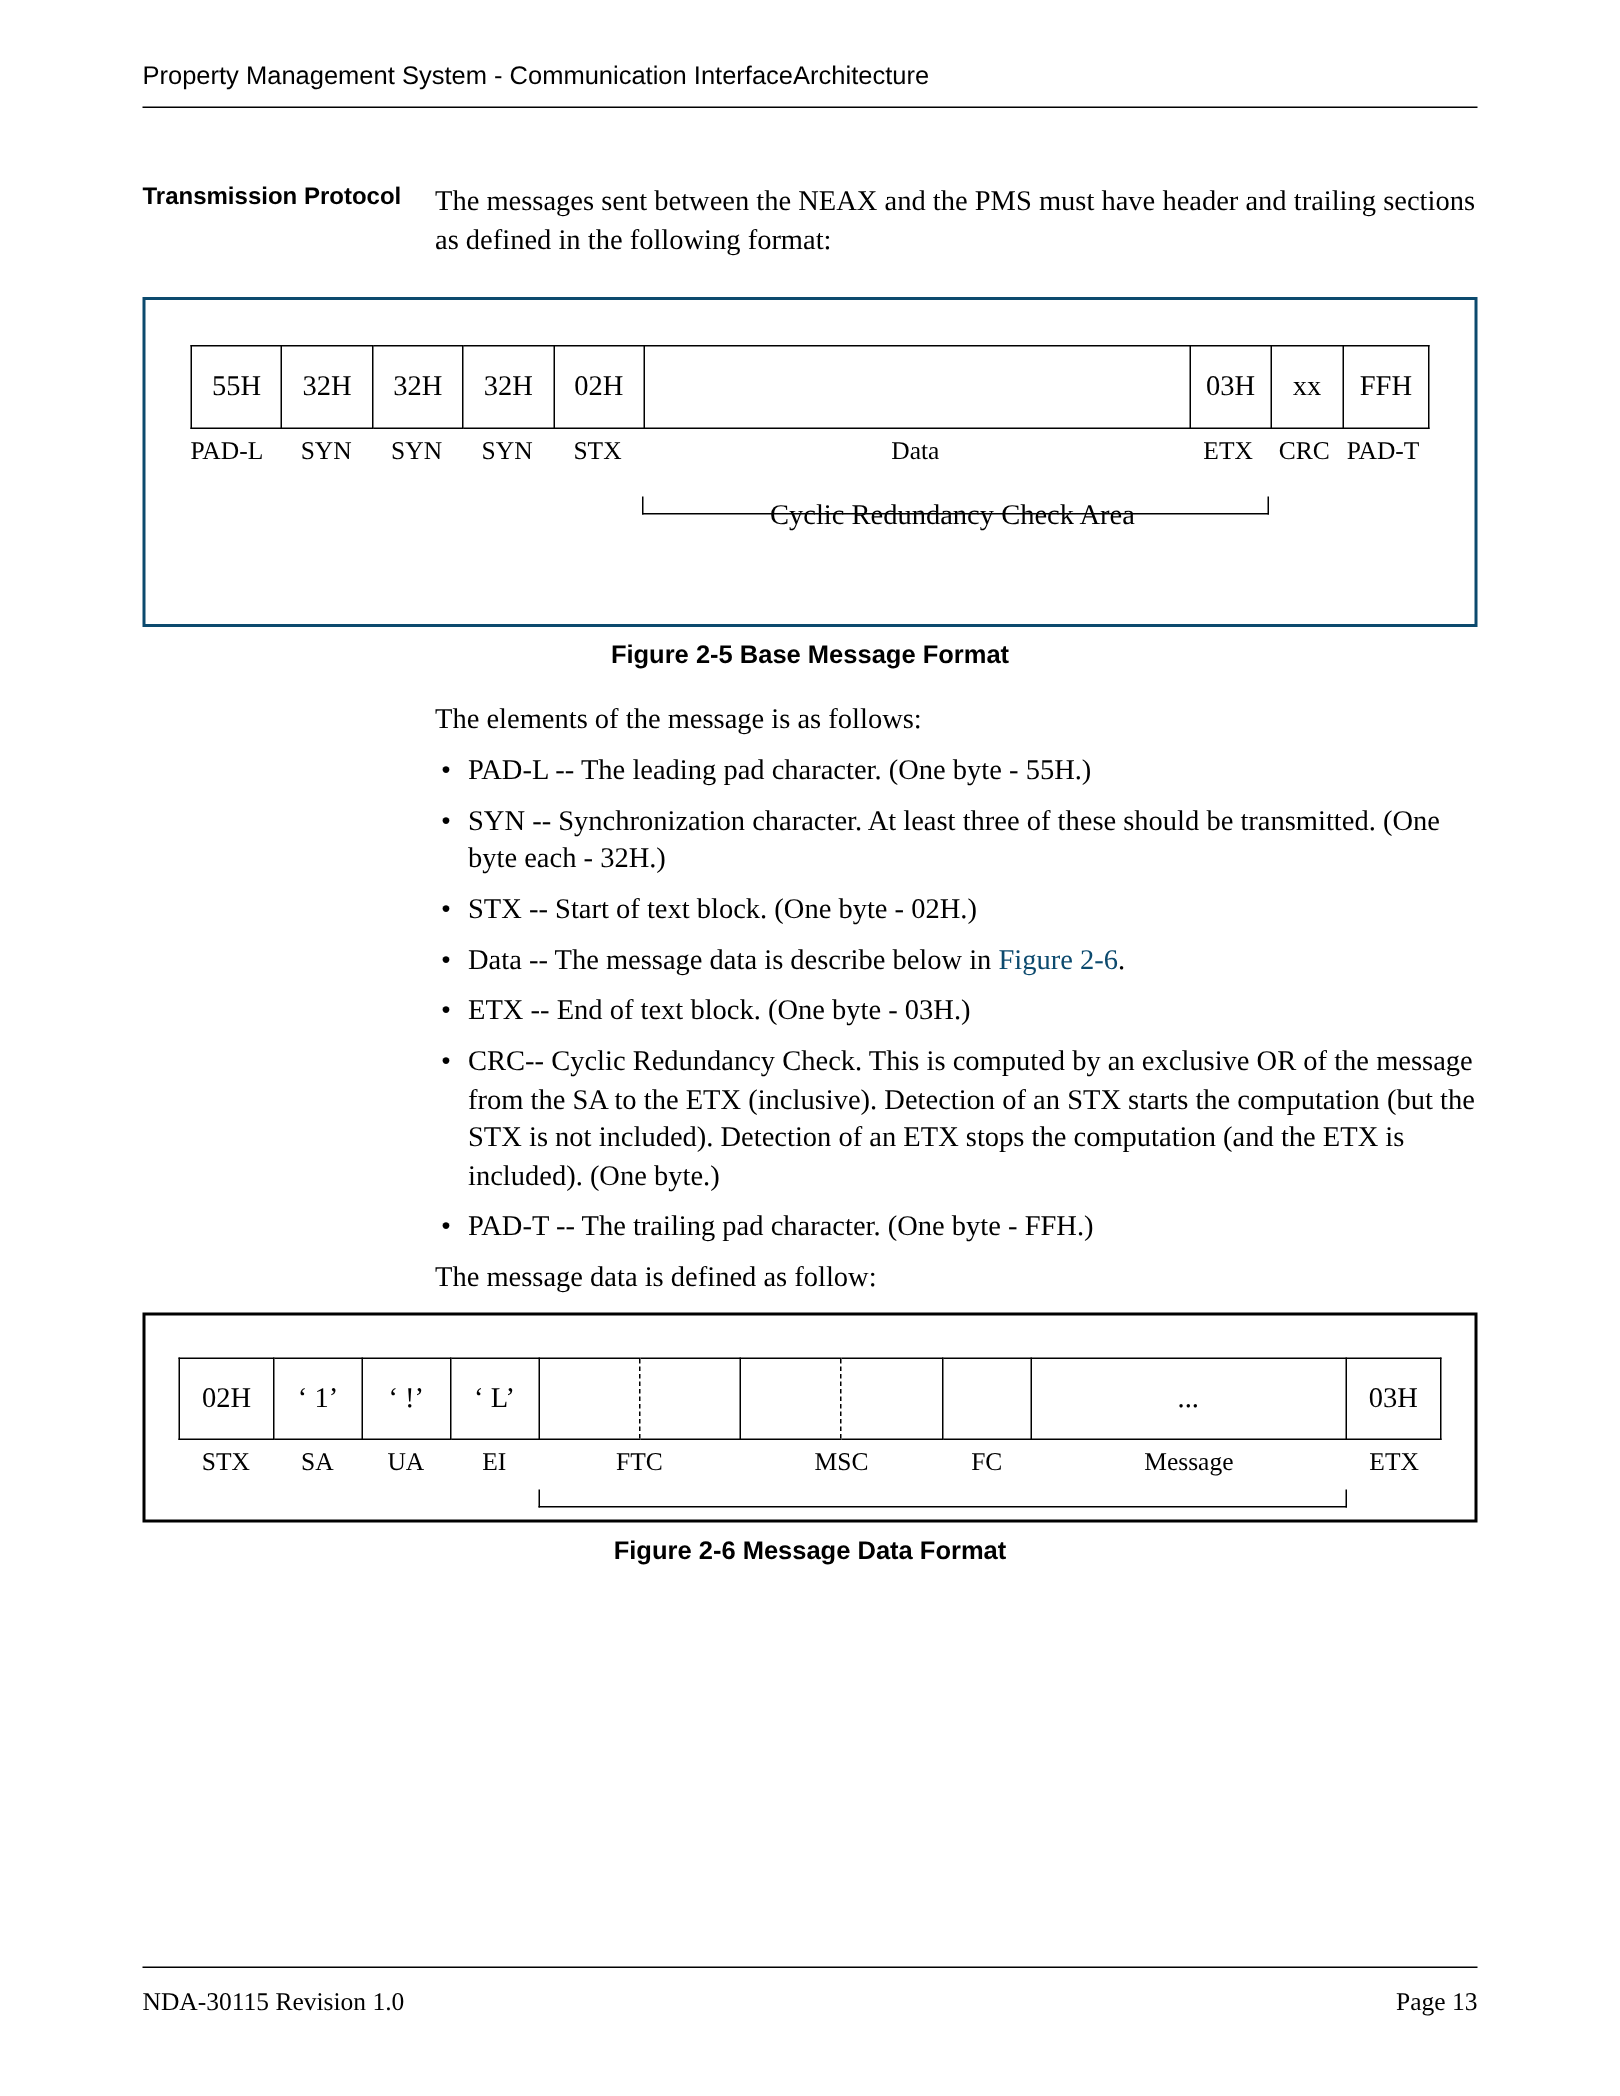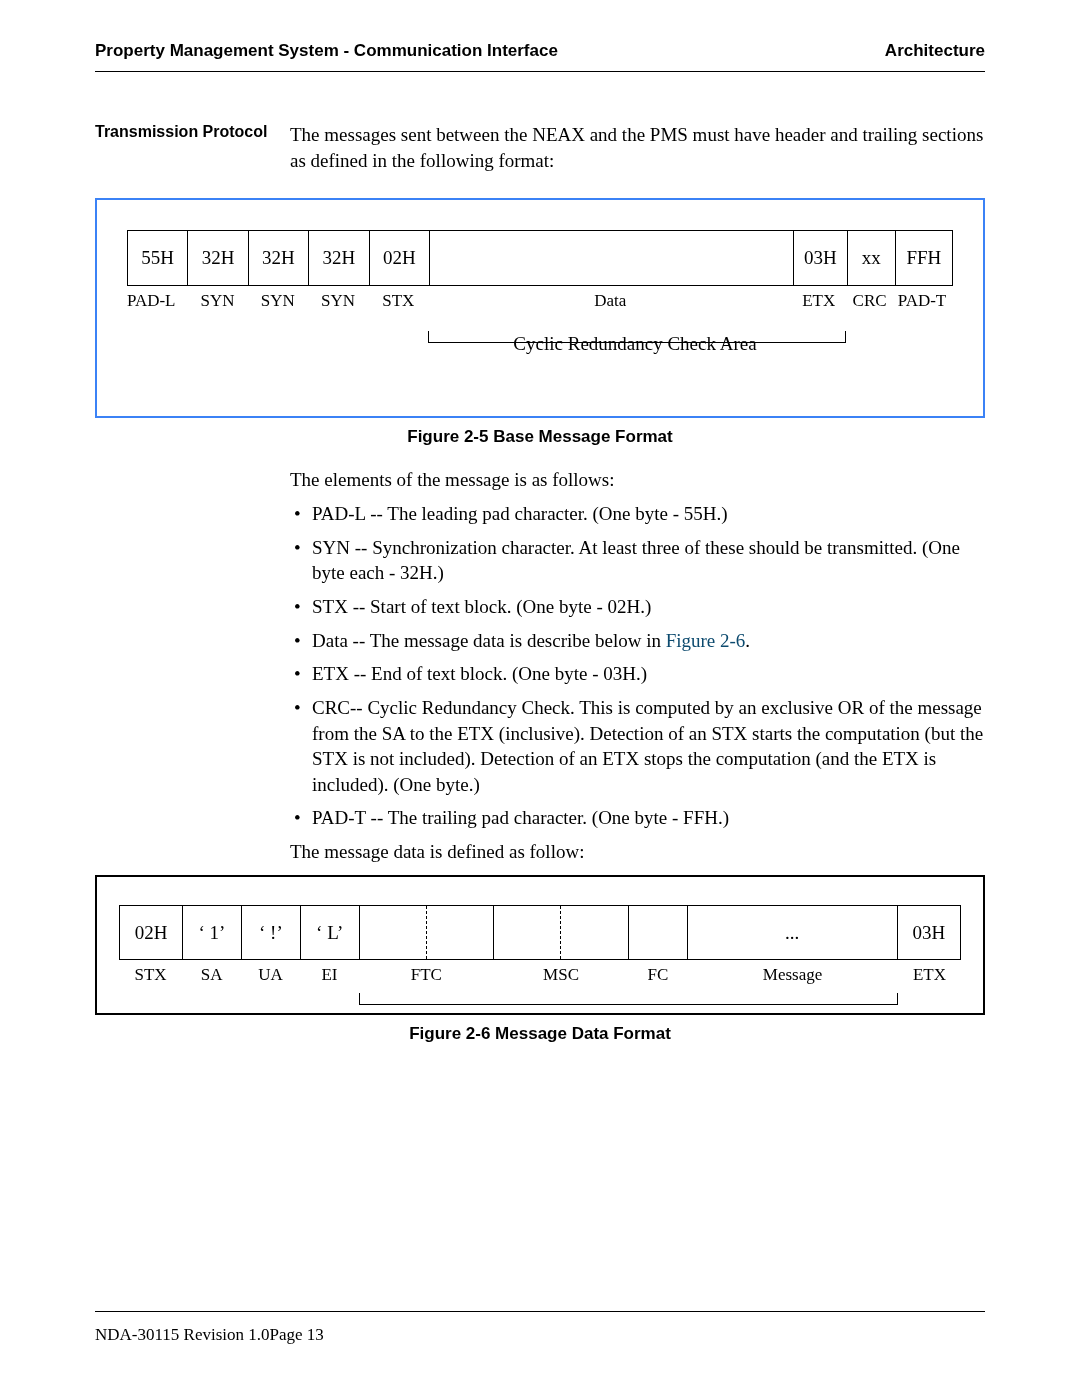--- a/index.html
+++ b/index.html
@@ -9,23 +9,22 @@
     color: #000;
     width: 1080px;
     height: 1397px;
     position: relative;
     padding: 40px 95px 40px 95px;
     font-size: 19px;
     line-height: 1.35;
   }
   .header-row {
     display: flex;
-    justify-content: space-between;
     font-family: Arial, Helvetica, sans-serif;
-    font-weight: bold;
+    font-weight: normal;
     font-size: 17px;
     border-bottom: 1px solid #000;
     padding-bottom: 8px;
   }
   .section {
     display: flex;
     margin-top: 50px;
   }
   .section-title {
     font-family: Arial, Helvetica, sans-serif;
@@ -34,21 +33,21 @@
     width: 195px;
     flex-shrink: 0;
     line-height: 1.25;
   }
   .section-body {
     flex: 1;
   }
   .intro-para { }
   .fig-box {
     margin: 25px 0 6px 0;
-    border: 2px solid #3b82f6;
+    border: 2px solid #0c4a6e;
     padding: 30px 30px 60px 30px;
     margin-left: -195px;
     width: calc(100% + 195px);
   }
   .fig1-table {
     border-collapse: collapse;
     width: 100%;
   }
   .fig1-table td {
     border: 1px solid #000;
@@ -120,21 +119,21 @@
   .fig2-labels > div { text-align: center; }
   .mcr-label { text-align: center; font-size: 19px; margin-top: 18px; }
   .footer-row {
     position: absolute;
     bottom: 50px;
     left: 95px;
     right: 95px;
     border-top: 1px solid #000;
     padding-top: 12px;
     display: flex;
-    justify-content: flex-start;
+    justify-content: space-between;
     font-size: 17px;
   }
 </style>
 </head>
 <body>
 
 <div class="header-row">
   <span>Property Management System - Communication Interface</span>
   <span>Architecture</span>
 </div>

